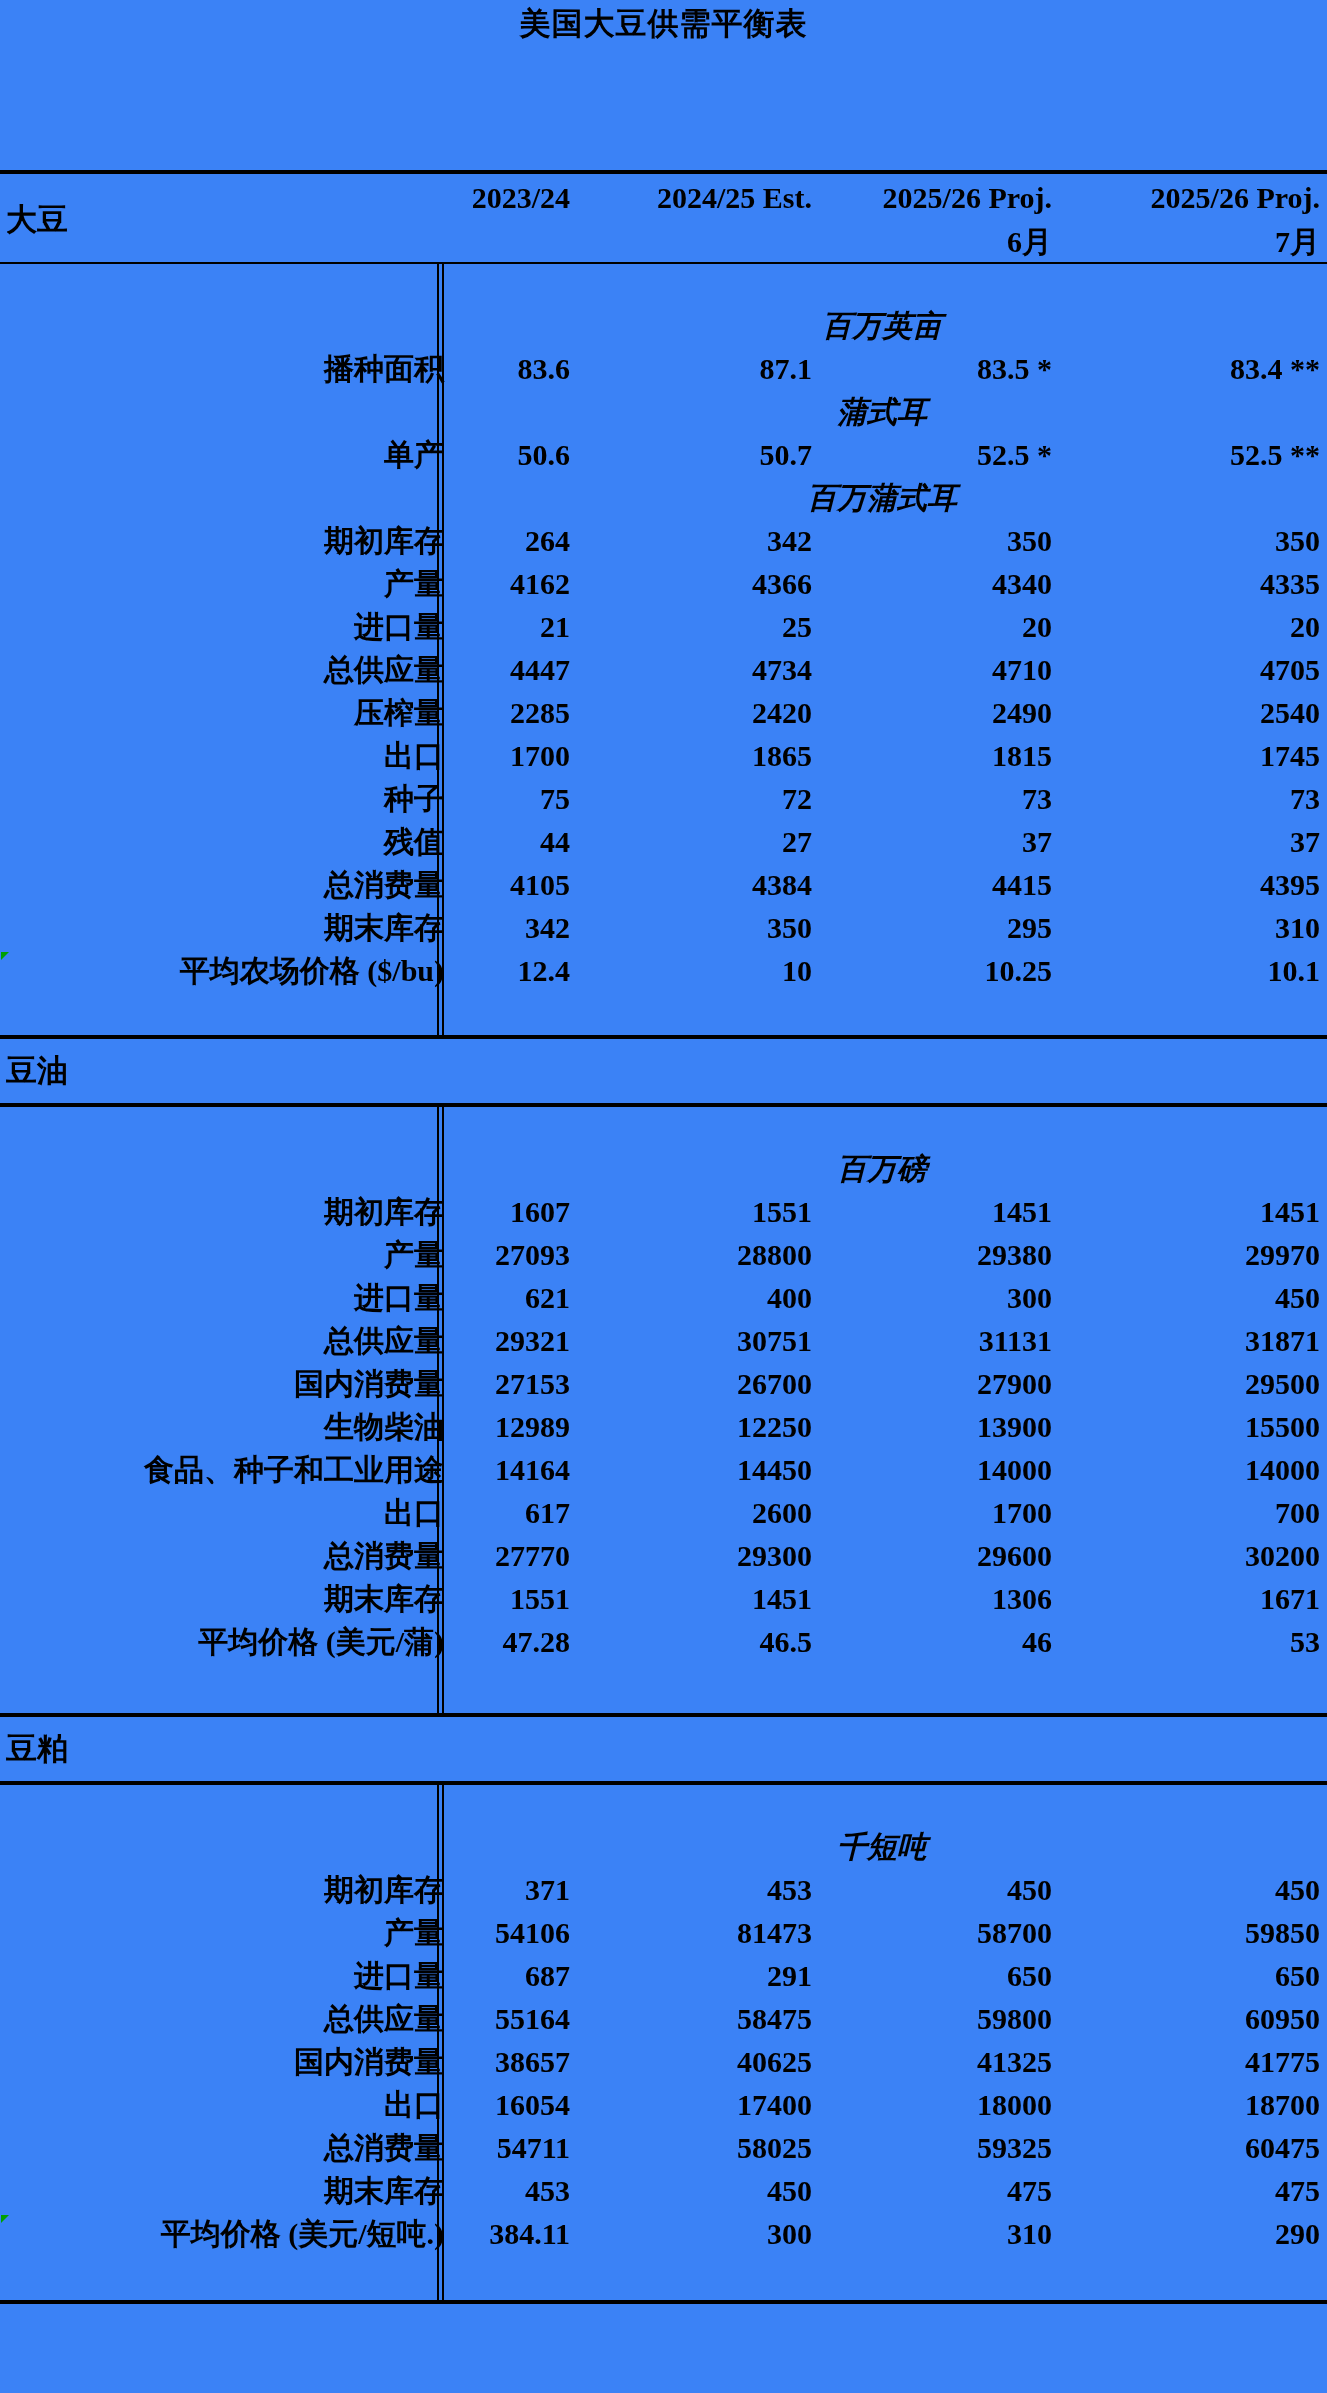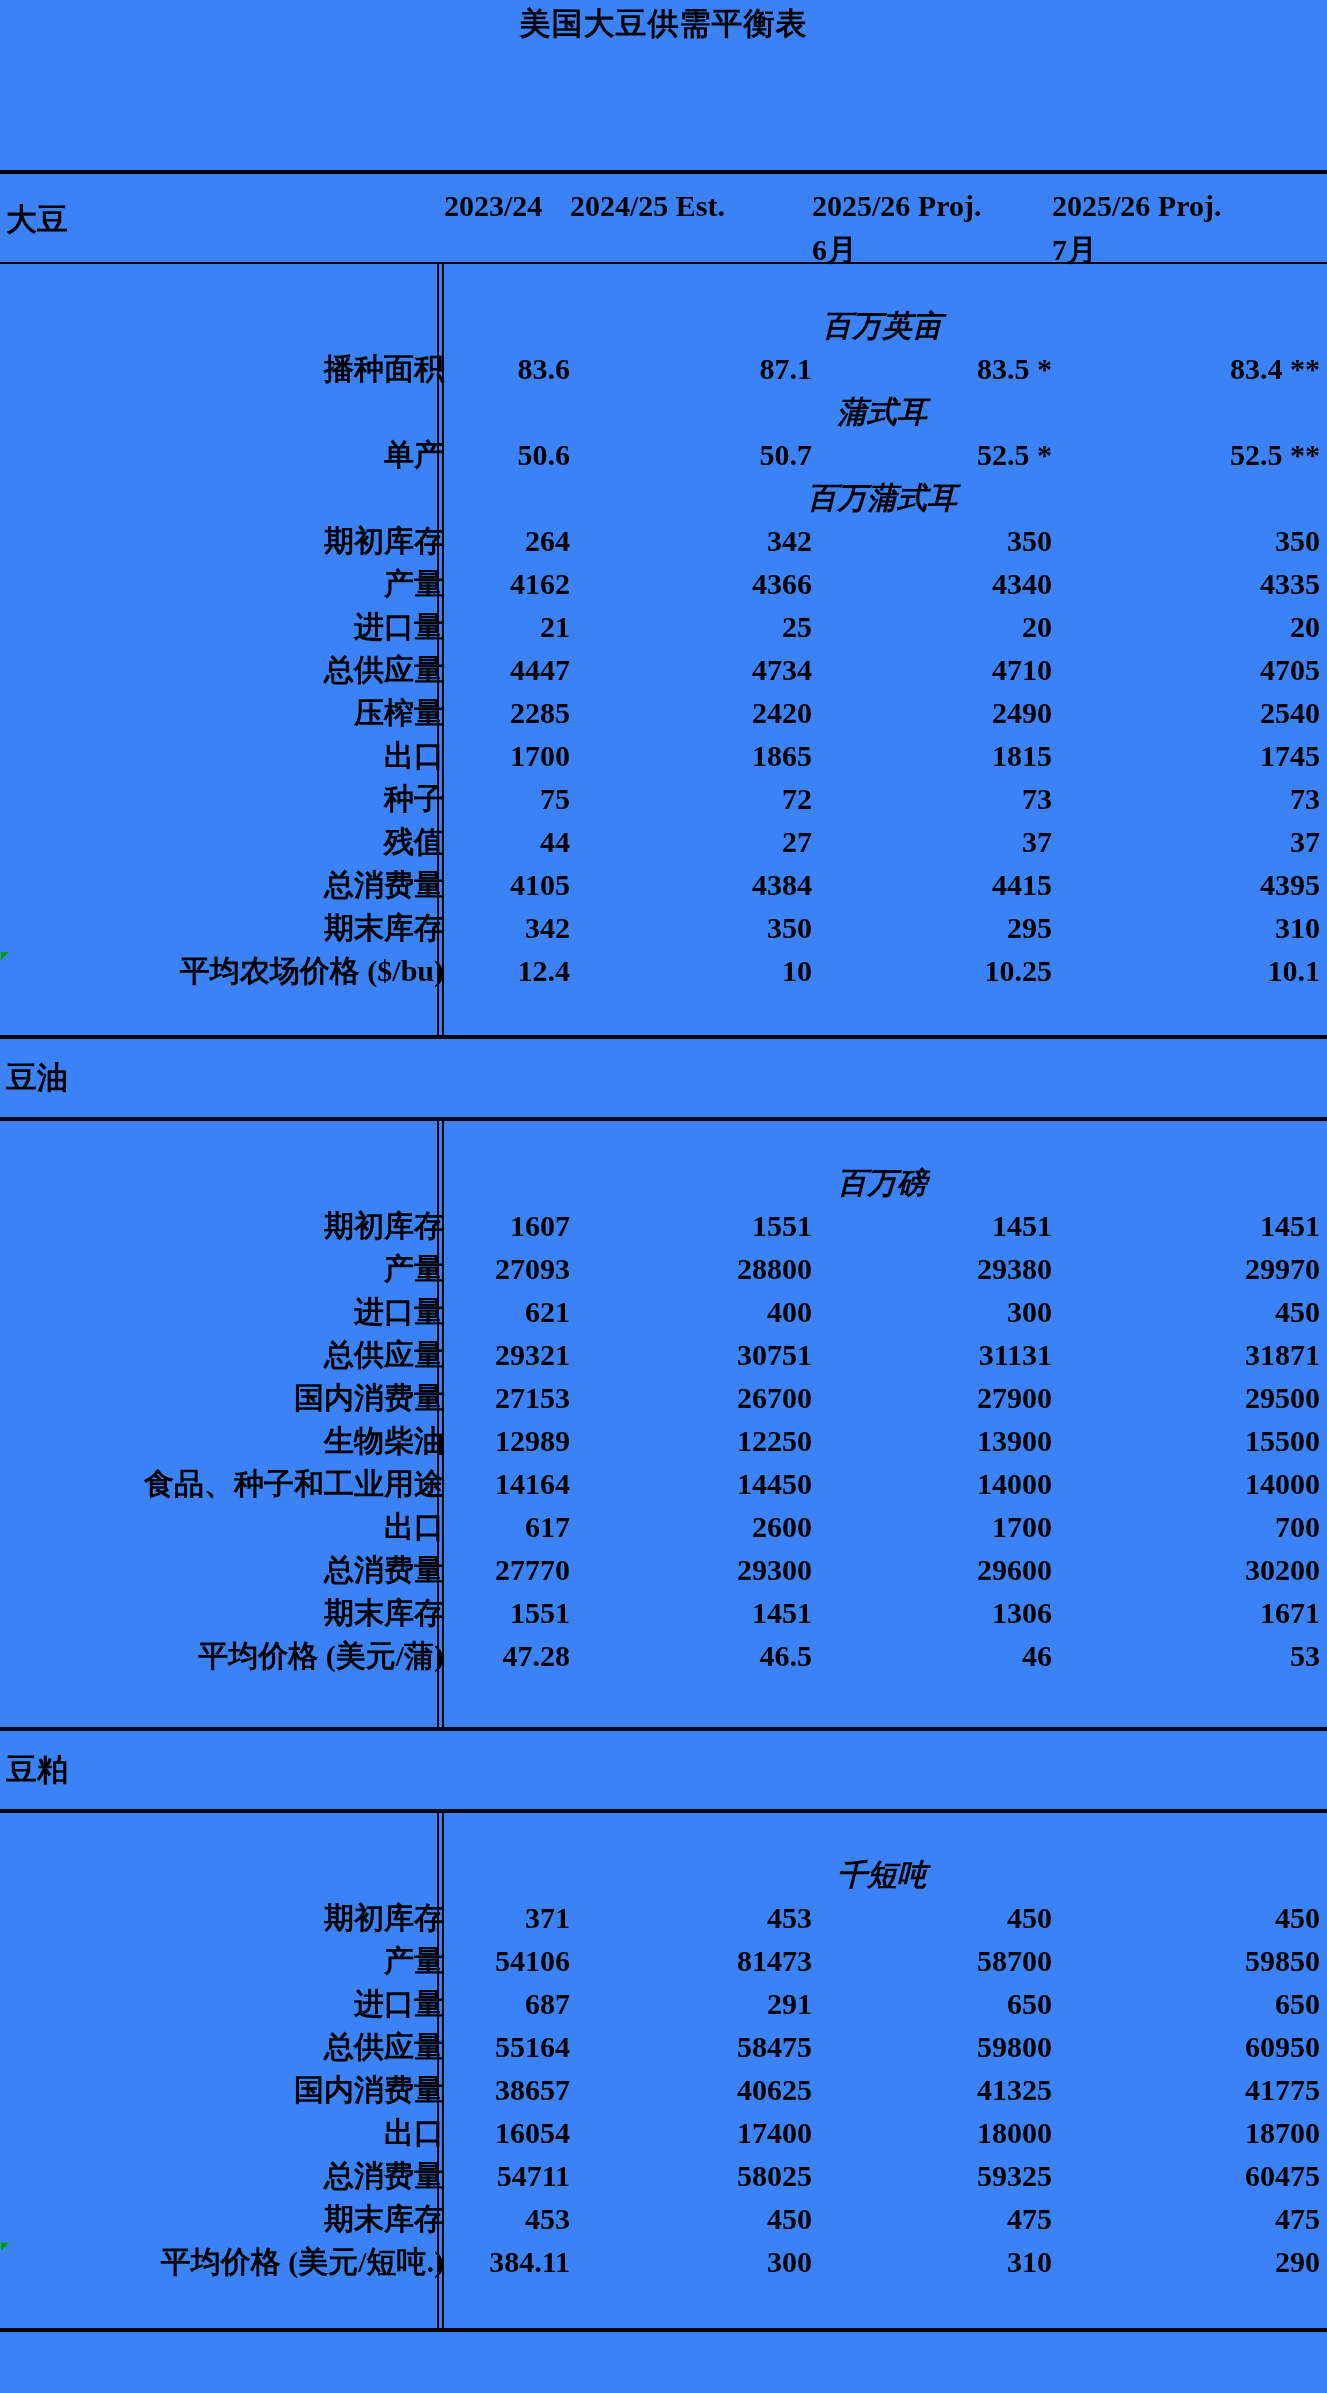--- a/index.html
+++ b/index.html
@@ -37,32 +37,32 @@
 
   
   .grid {
     display: grid;
     grid-template-columns: 444px 126px 242px 240px 268px 7px;
   }
 
   
   .header-band { position: relative; height: 88px; font-size: 30px; }
   .header-band .hrow { height: 44px; line-height: 48px; }
-  .header-band .cell { white-space: nowrap; margin-top: 8px; }
+  .header-band .cell { text-align: right; white-space: nowrap; }
   .section-label-main {
     position: absolute;
     left: 6px; top: 50%;
     transform: translateY(-46%);
     font-size: 31px;
     white-space: nowrap;
   }
 
   
   .section-band {
-    height: 78px;
+    height: 64px;
     display: flex;
     align-items: center;
     padding-left: 6px;
     font-size: 31px;
   }
 
   
   .sec-body { position: relative; font-size: 30px; border-radius: 6px; }
   .sec-body-0 { padding: 40px 0 43px 0; }
   .sec-body-1 { padding: 40px 0 50px 0; }

